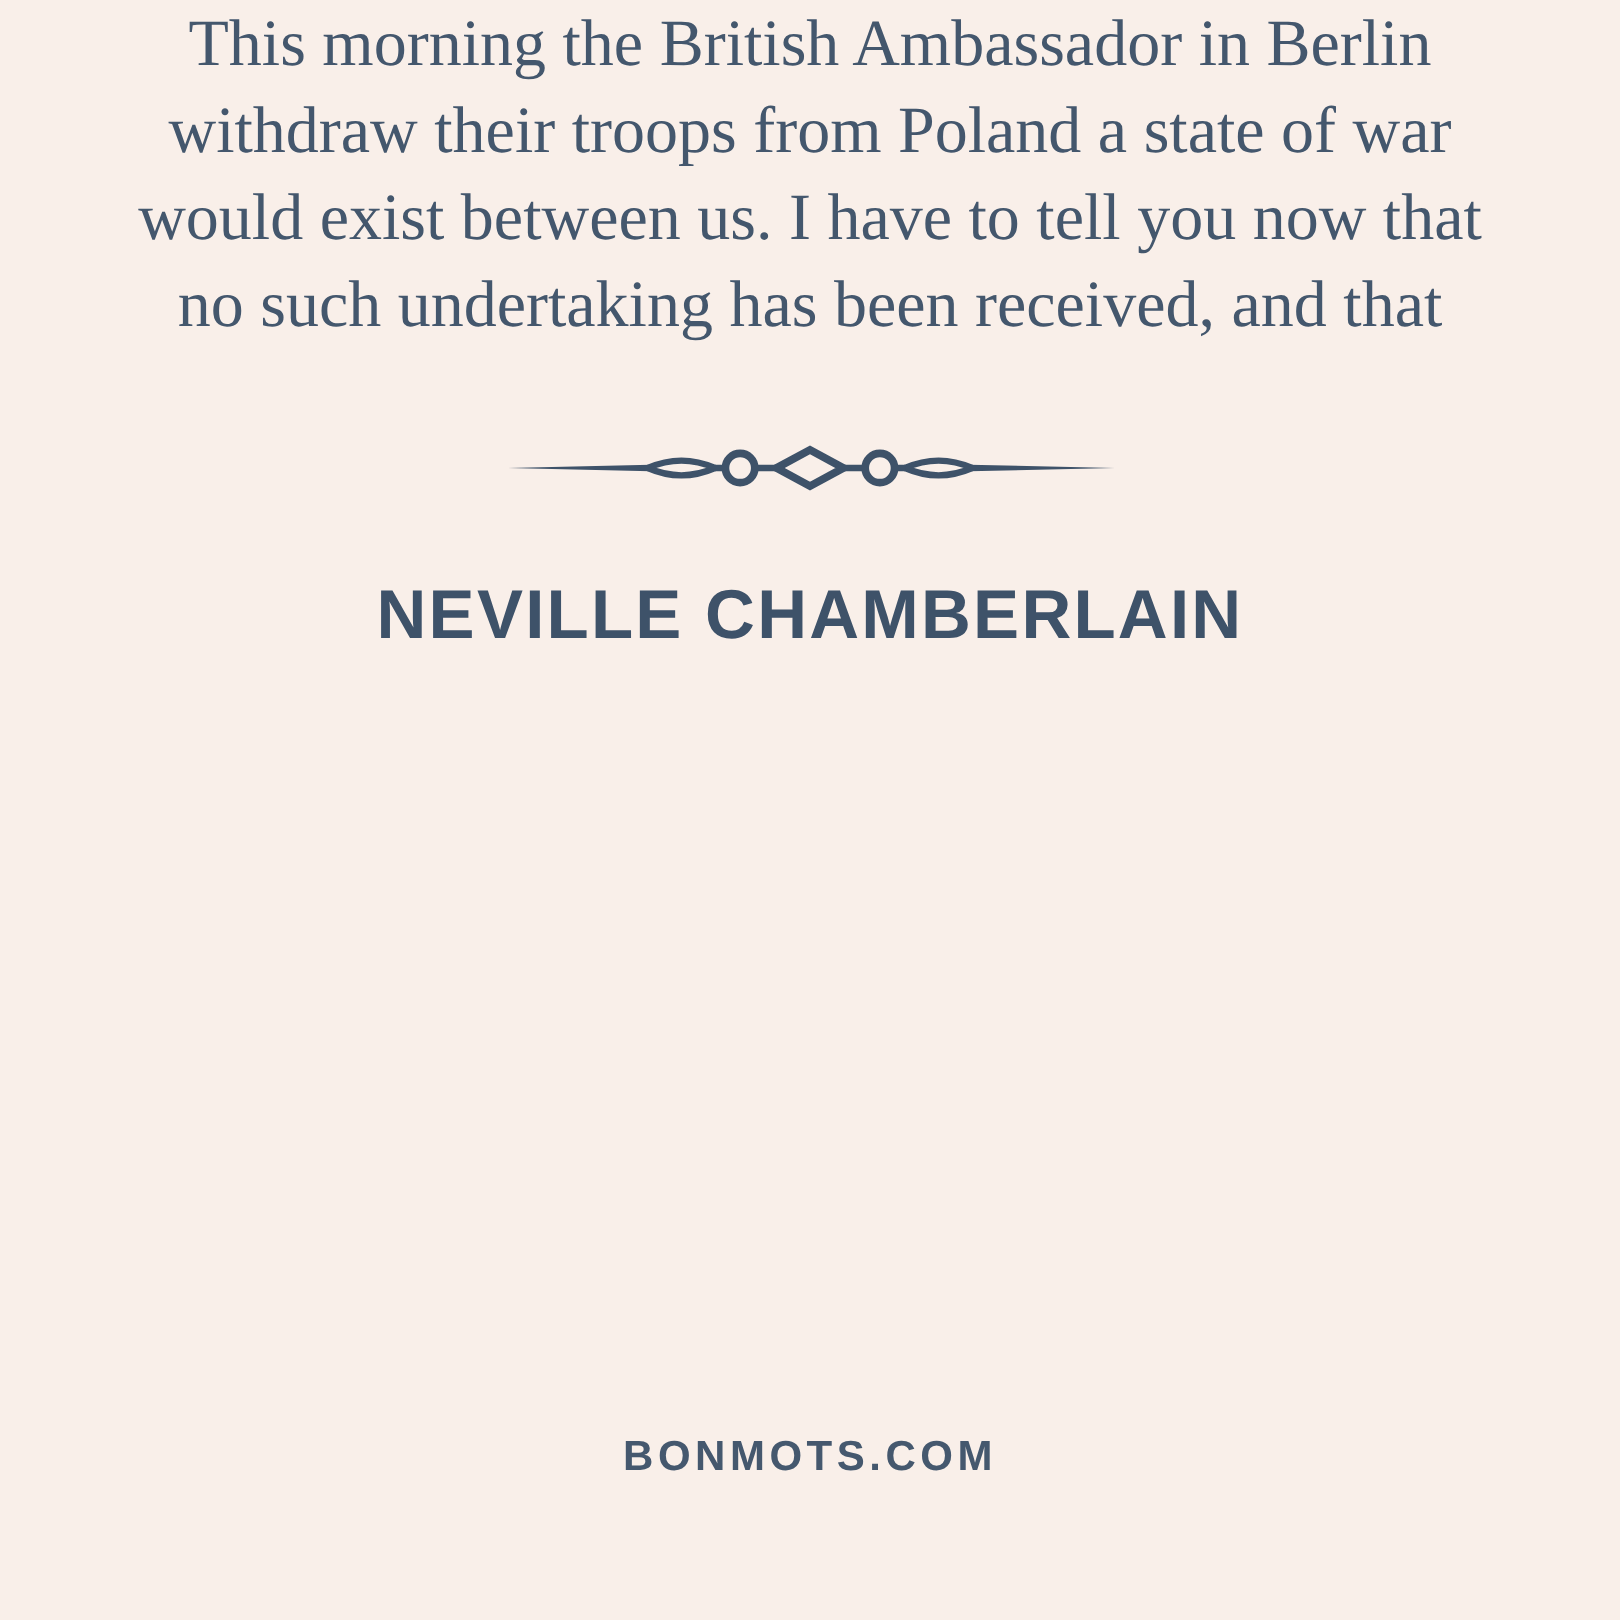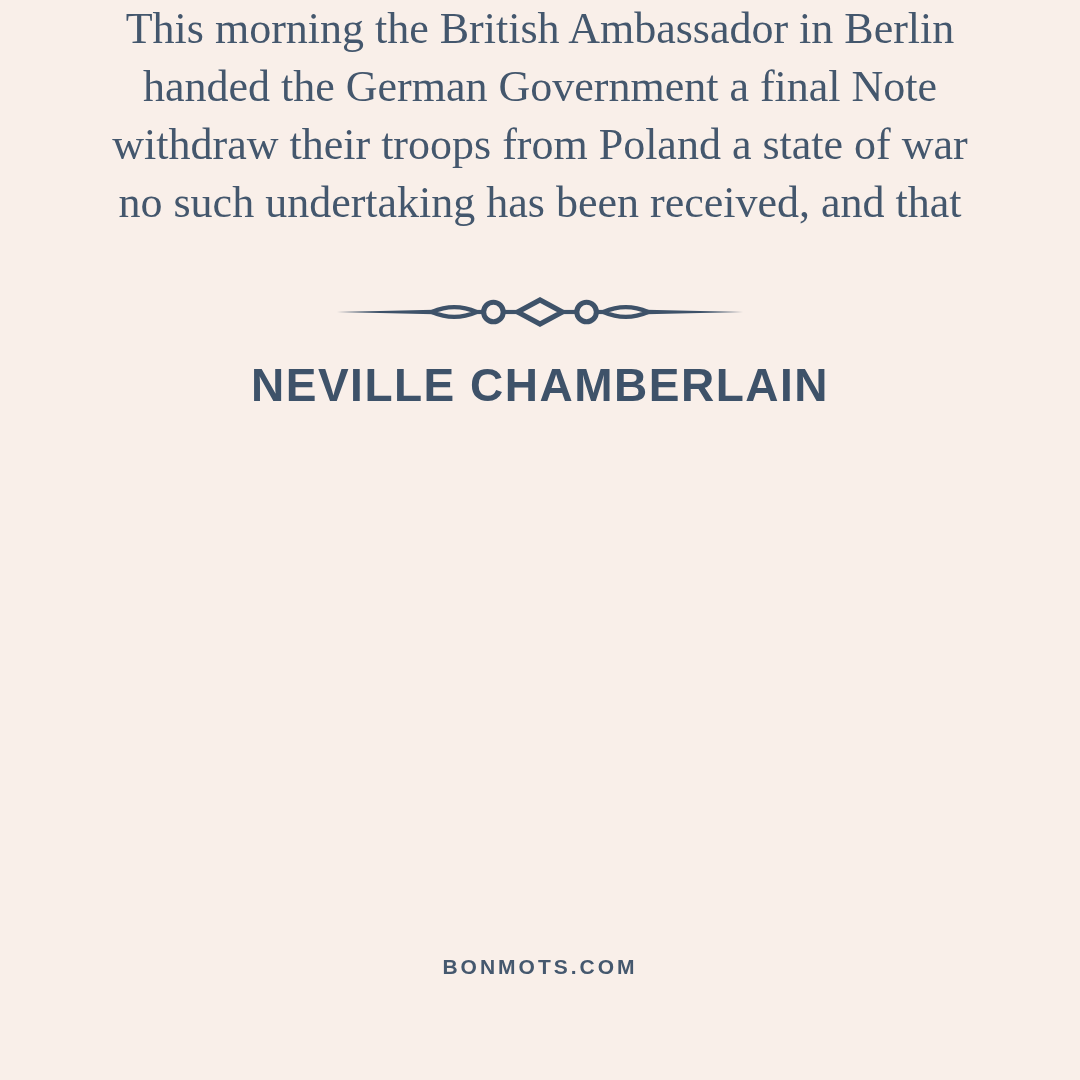--- a/index.html
+++ b/index.html
@@ -35,50 +35,50 @@
     white-space: nowrap;
   }
   .divider {
     margin-top: 58px;
     height: 44px;
     display: flex;
     align-items: center;
     justify-content: center;
   }
   .attribution {
-    margin-top: 24px;
+    margin-top: 48px;
     font-family: "Liberation Sans", sans-serif;
     font-weight: bold;
     font-size: 46px;
     letter-spacing: 1.5px;
     color: #3e5269;
     text-align: center;
   }
   .site {
     position: absolute;
     left: 0;
     right: 0;
     top: 955px;
     text-align: center;
     font-family: "Liberation Sans", sans-serif;
     font-weight: bold;
-    font-size: 21px;
+    font-size: 28px;
     letter-spacing: 3px;
     color: #45586e;
   }
 </style>
 </head>
 <body>
 
 <div class="card">
 
   <div class="quote">
     <div class="line">This morning the British Ambassador in Berlin</div>
-    <div class="line">handed the German Government a final Note</div>
     <div class="line">withdraw their troops from Poland a state of war</div>
+    <div class="line">would exist between us. I have to tell you now that</div>
     <div class="line">no such undertaking has been received, and that</div>
   </div>
 
   <div class="divider">
     <svg width="410" height="44" viewBox="0 0 440 44" fill="none" xmlns="http://www.w3.org/2000/svg">
 
       <polygon points="2,22 106,19.6 106,24.4" fill="#3e5269"></polygon>
       <polygon points="438,22 334,19.6 334,24.4" fill="#3e5269"></polygon>
 
       <path d="M104 22 Q128 11.5 152 22 Q128 32.5 104 22 Z" stroke="#3e5269" stroke-width="4.5" fill="none"></path>

